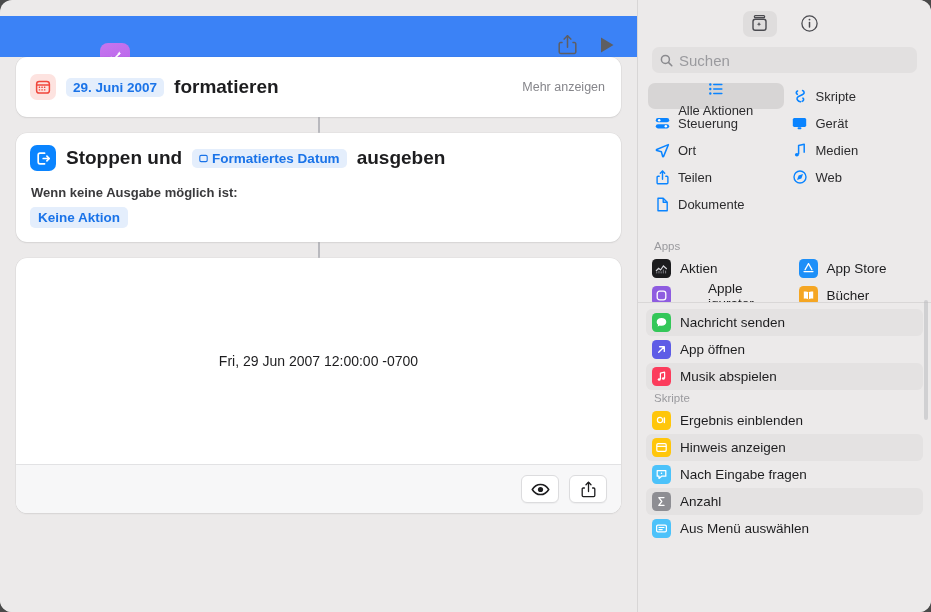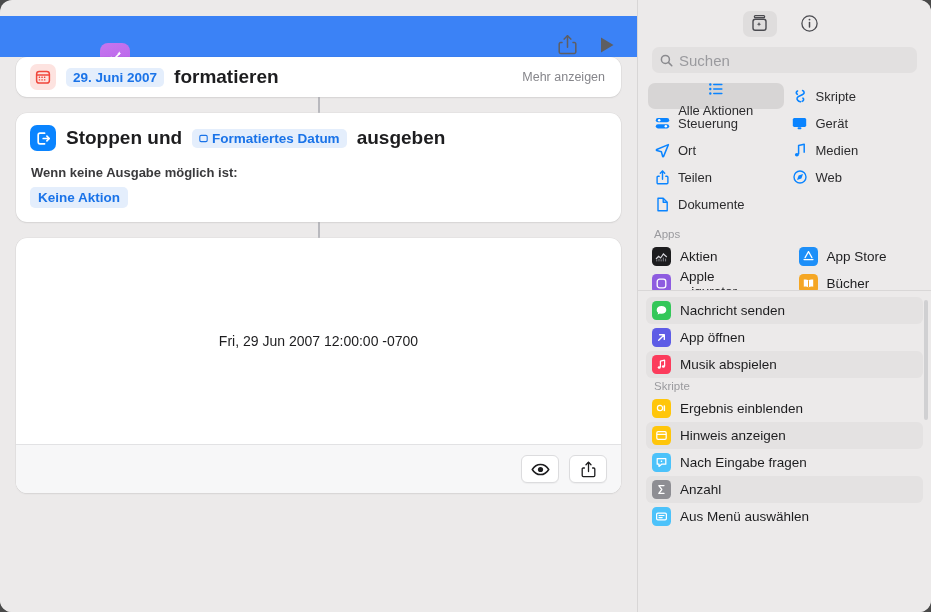--- a/index.html
+++ b/index.html
@@ -65,21 +65,21 @@
     background:#E4EEFC;color:#1A73E8;border-radius:5px;
     padding:2px 7px;font-size:13.5px;font-weight:bold;white-space:nowrap;
   }
   .plain{font-size:19px;font-weight:bold;color:#1d1d1f;text-align:right;}
   .more{
     position:absolute;right:16px;top:50%;transform:translateY(-50%);
     font-size:12.5px;color:#86868b;
   }
 
   
-  #card-date{height:40px;padding:0 14px;display:flex;align-items:center;gap:10px;}
+  #card-date{height:60px;padding:0 14px;display:flex;align-items:center;gap:10px;}
   
   #card-stop{padding:12px 14px 14px 14px;}
   #card-stop .sub{
     font-size:13px;font-weight:bold;color:#3a3a3c;margin:14px 0 7px 1px;
   }
   .token-plain{
     display:inline-block;background:#E4EEFC;color:#1A73E8;border-radius:5px;
     padding:3px 8px;font-size:13.5px;font-weight:bold;
   }
   
@@ -120,29 +120,29 @@
     column-gap:2px;row-gap:1px;
   }
   .cat{
     display:flex;align-items:center;gap:8px;height:26px;padding:0 6px;
     border-radius:7px;font-size:13px;color:#2c2c2e;
   }
   .cat.sel{background:#D7D5D5;flex-direction:column;}
   .cat .ic{width:16px;display:flex;align-items:center;justify-content:center;flex:none;}
 
   .scroll-region{
-    position:relative;margin-top:9px;height:64px;overflow:hidden;
+    position:relative;margin-top:21px;height:64px;overflow:hidden;
     border-bottom:1px solid #D9D7D7;
   }
   .sec-head{
     font-size:11.5px;color:#9A9A9E;padding:2px 16px 3px 16px;font-weight:normal;
   }
   .row{
     display:flex;align-items:center;gap:9px;height:27px;padding:0 6px;margin:0 8px;
-    border-radius:6px;font-size:13.5px;color:#1d1d1f;
+    border-radius:6px;font-size:13.5px;color:#1d1d1f;text-align:center;
   }
   .row.alt{background:#E4E2E2;}
   .row .ic{width:19px;height:19px;border-radius:4.5px;flex:none;
     display:flex;align-items:center;justify-content:center;overflow:hidden;}
   .app-row-grid{display:grid;grid-template-columns:1fr 1fr;}
   .app-row-grid .row{margin:0 8px;}
   .lists{margin-top:6px;}
 
   .scrollbar{
     position:absolute;right:3px;top:300px;width:4px;height:120px;

